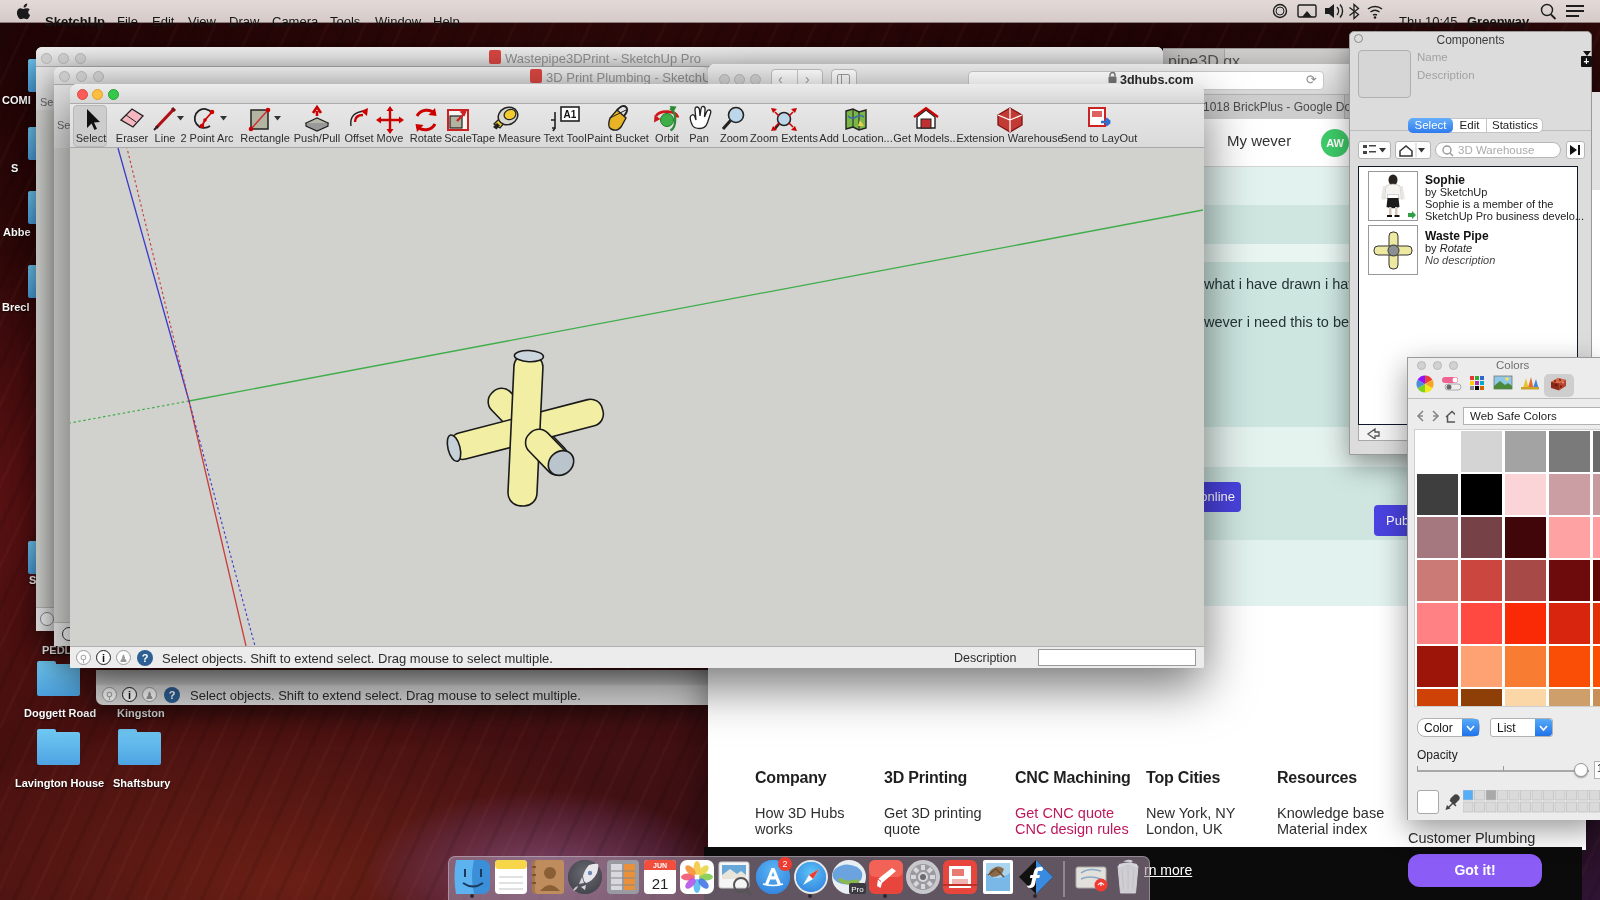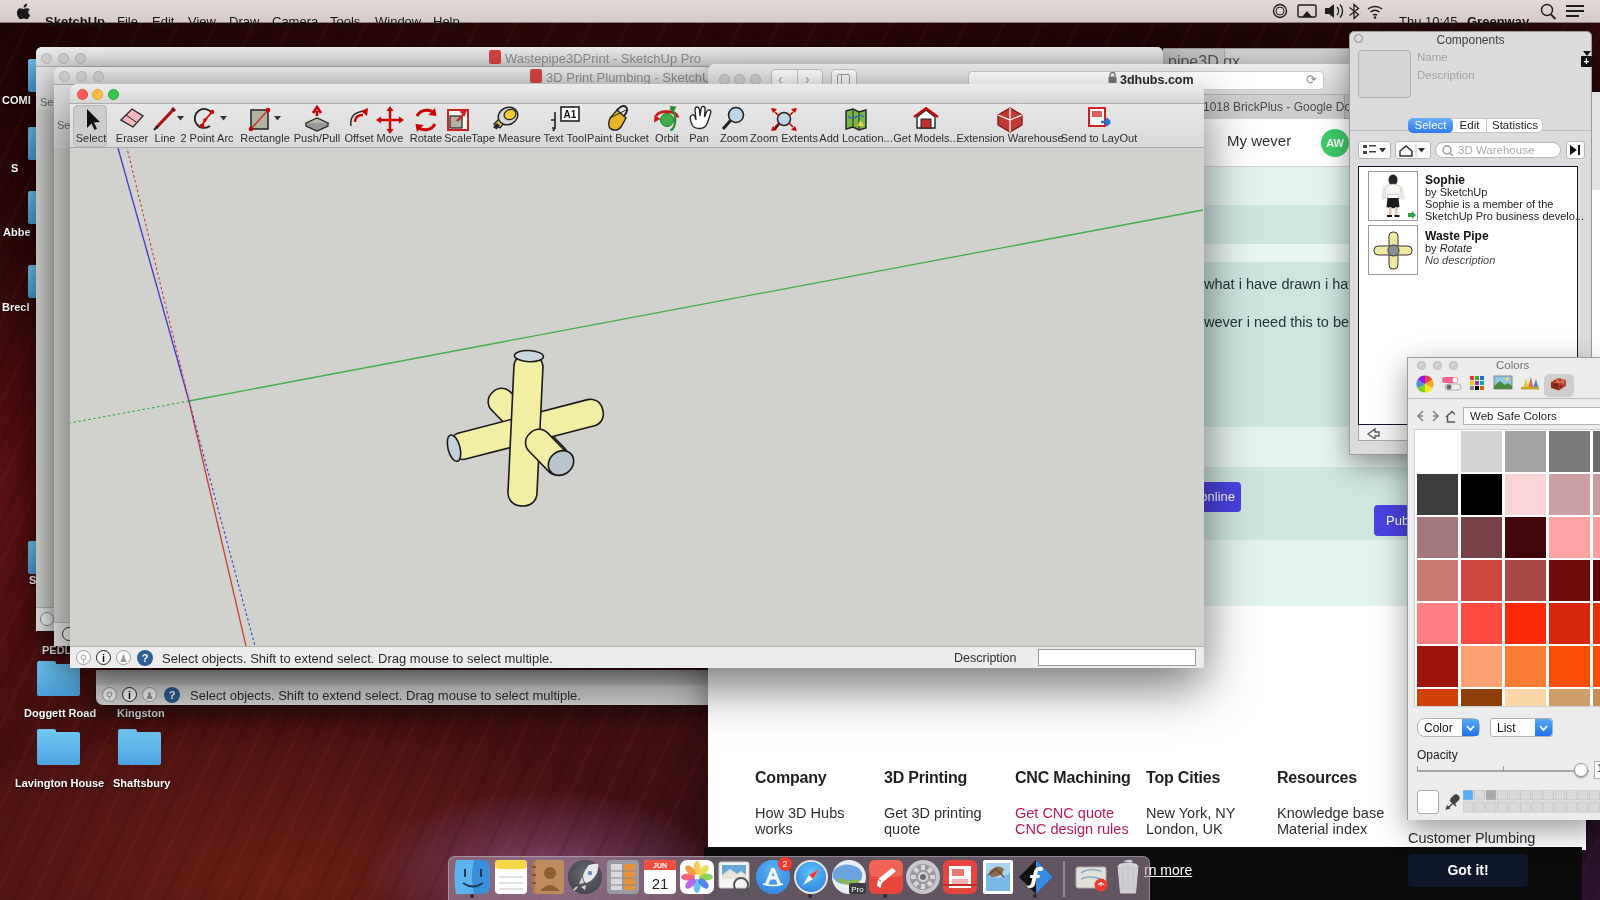--- a/index.html
+++ b/index.html
@@ -145,21 +145,21 @@
  <div class="abs" style="top:741px;left:47px;font-size:14.5px;color:#2e2e2e;">How 3D Hubs<br>works</div>
  <div class="abs" style="top:741px;left:176px;font-size:14.5px;color:#2e2e2e;">Get 3D printing<br>quote</div>
  <div class="abs" style="top:741px;left:307px;font-size:14.5px;color:#be185d;">Get CNC quote<br>CNC design rules</div>
  <div class="abs" style="top:741px;left:438px;font-size:14.5px;color:#2e2e2e;">New York, NY<br>London, UK</div>
  <div class="abs" style="top:741px;left:569px;font-size:14.5px;color:#2e2e2e;">Knowledge base<br>Material index</div>
  <div class="abs" style="top:766px;left:700px;font-size:14.5px;color:#2e2e2e;">Customer Plumbing</div>
 </div>
 
 <div class="abs" style="left:704px;top:847px;width:878px;height:53px;background:#0b0b0b;">
  <div class="abs" style="left:440px;top:15px;font-size:14px;color:#fff;text-decoration:underline;">rn more</div>
- <div class="abs" style="left:704px;top:7px;width:120px;height:33px;background:#0f172a;border-radius:4px;color:#fff;font-size:14px;font-weight:bold;text-align:center;line-height:33px;">Got it!</div>
+ <div class="abs" style="left:704px;top:7px;width:134px;height:33px;background:#8b5cf6;border-radius:12px;color:#fff;font-size:14px;font-weight:bold;text-align:center;line-height:33px;">Got it!</div>
 </div>
 
 <div class="abs" id="w3" style="left:70px;top:84px;width:1134px;height:584px;border-radius:7px 7px 0 0;background:#d1d1ce;box-shadow:0 18px 50px rgba(0,0,0,0.55);">
  <div class="abs titlebar" style="left:0;top:0;width:100%;height:20px;border-radius:7px 7px 0 0;">
   <div class="light" style="left:7px;top:5px;background:#fc5b57;border:1px solid #d94c42;"></div>
   <div class="light" style="left:22px;top:5px;background:#fdbe41;border:1px solid #dfa123;"></div>
   <div class="light" style="left:38px;top:5px;background:#35c84b;border:1px solid #24a334;"></div>
  </div>
  <div class="abs" id="toolbar" style="left:0;top:20px;width:100%;height:44px;background:linear-gradient(#e7e7e7,#dadada);border-bottom:1px solid #a8a8a8;">
   <div class="abs" style="left:3px;top:1px;width:34px;height:42px;background:#cdcdcd;border:1px solid #b8b8b8;border-radius:4px;"></div>

